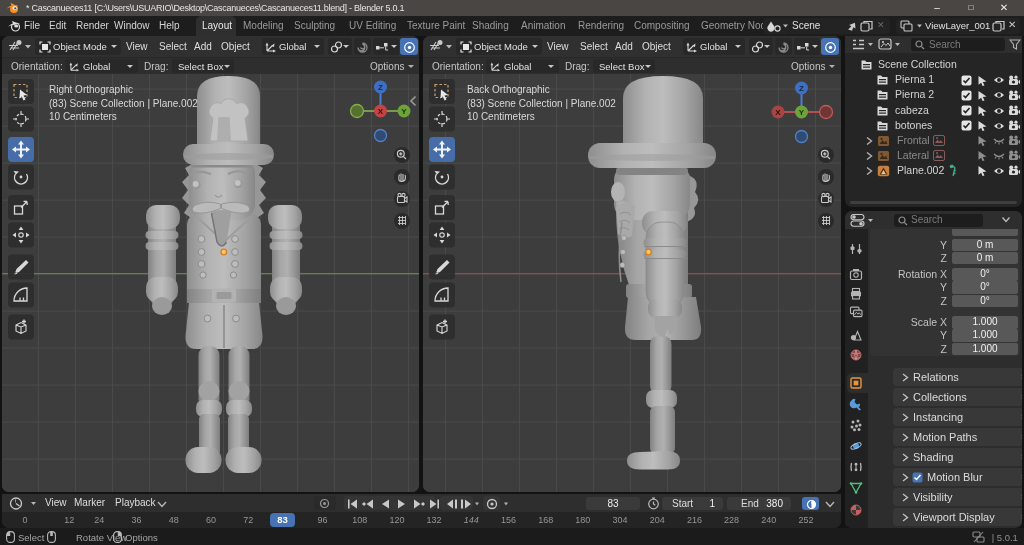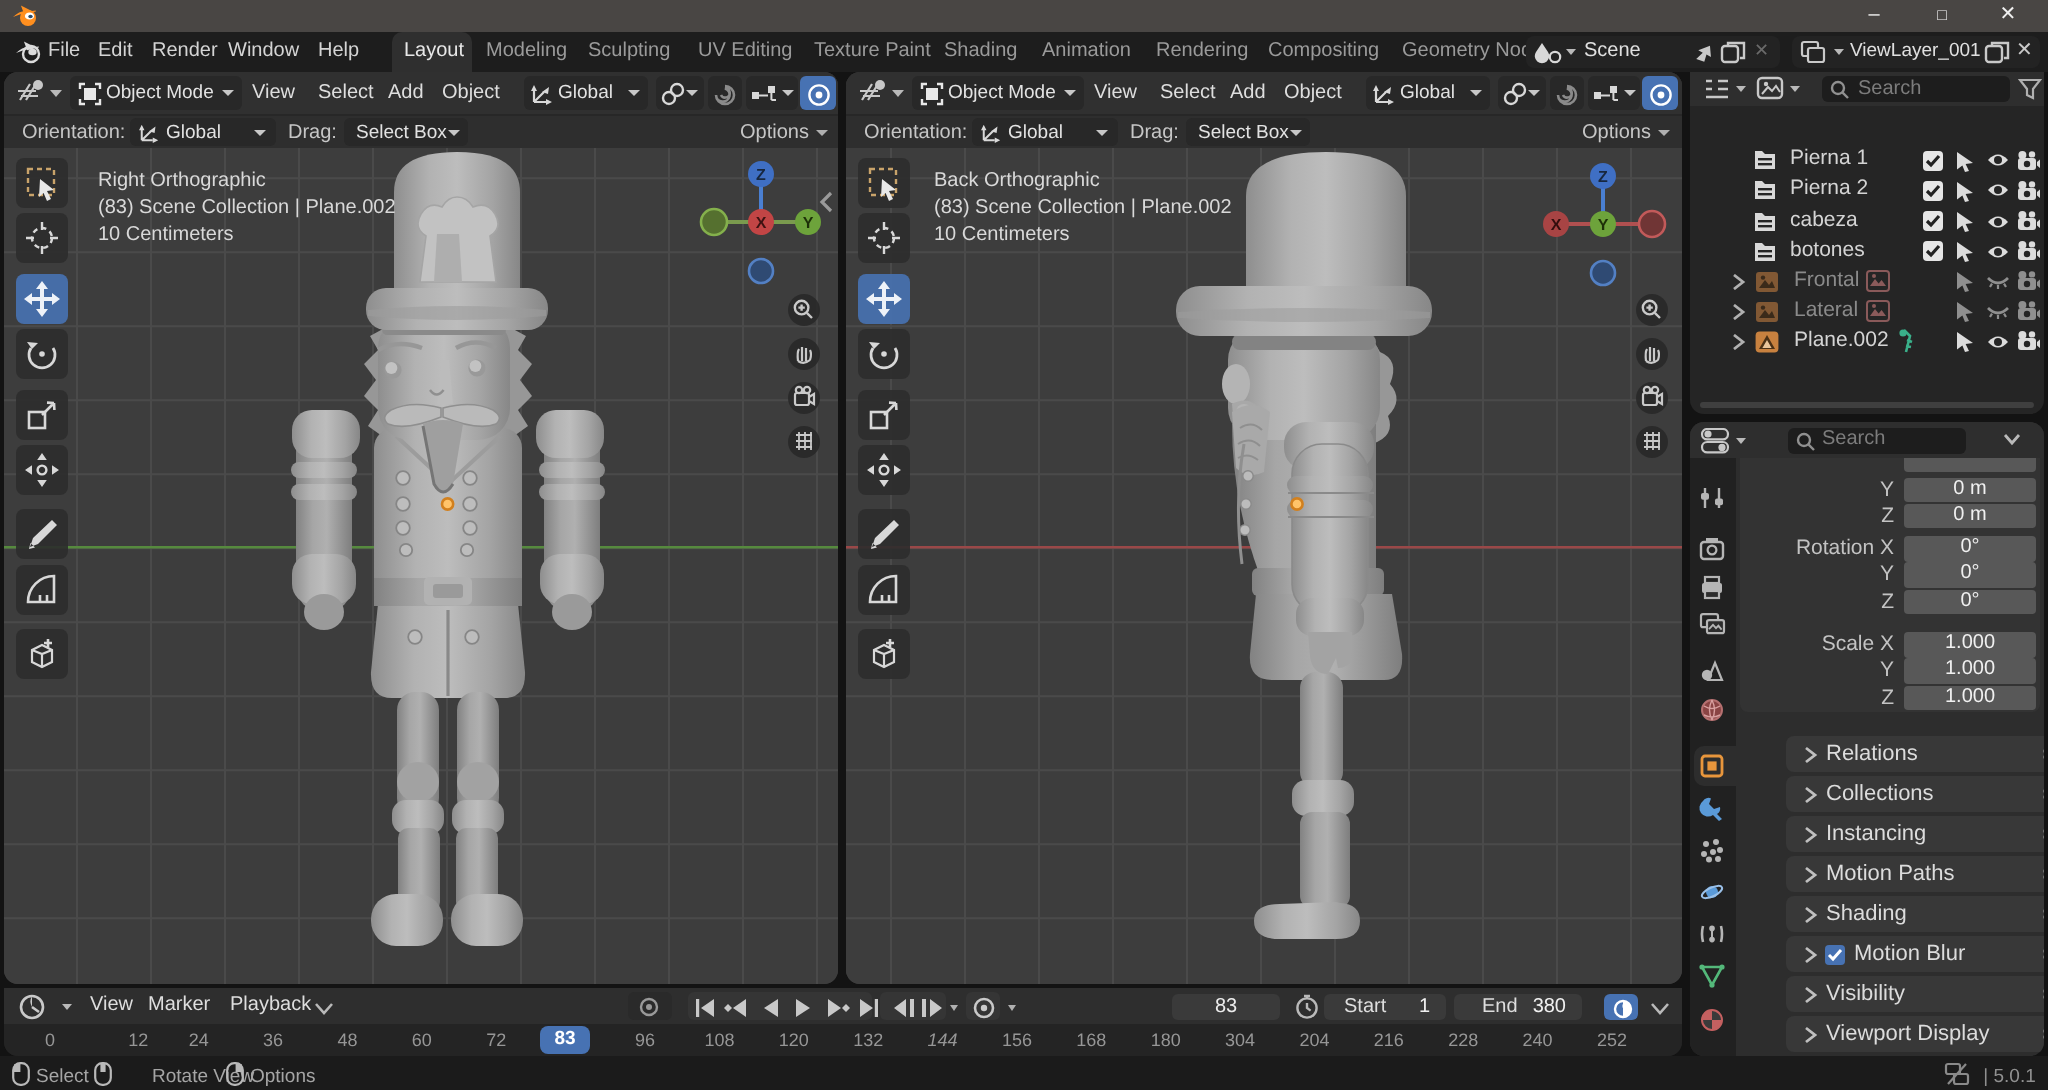--- a/index.html
+++ b/index.html
@@ -50,20 +50,21 @@
 <div id="page">
 
   <div id="titlebar" class="abs">
     <svg class="abs" style="left:6px;top:2px" width="13" height="12" viewBox="0 0 26 24">
       <path d="M10 1 L20 8 L24 8 L24 9 L12 10 Z" fill="#ff8f1f" transform="rotate(-8 13 9)"></path>
       <path d="M1 13 Q8 6 15 7 L14 9 Q8 10 1 13 Z" fill="#ff8f1f"></path>
       <circle cx="16" cy="14" r="8" fill="#ff8f1f"></circle>
       <ellipse cx="17.5" cy="12" rx="4.6" ry="3.6" fill="#fff"></ellipse>
       <ellipse cx="18.5" cy="12.5" rx="2.2" ry="1.8" fill="#2a4a6a"></ellipse>
     </svg>
+    <div id="titletext" class="abs">* Cascanueces11 [C:\Users\USUARIO\Desktop\Cascanueces\Cascanueces11.blend] - Blender 5.0.1</div>
     <div class="abs winbtn" style="left:930px;">–</div>
     <div class="abs winbtn" style="left:964px;font-size:8px;">□</div>
     <div class="abs winbtn" style="left:997px;">✕</div>
   </div>
 
   <div id="topbar" class="abs">
     <div id="layouttab" class="abs"></div>
     <svg class="abs" style="left:7px;top:4px" width="14" height="12" viewBox="0 0 26 24">
       <path d="M10 1 L20 8 L24 8 L24 9 L12 10 Z" fill="#dcdcdc" transform="rotate(-8 13 9)"></path>
       <path d="M1 13 Q8 6 15 7 L14 9 Q8 10 1 13 Z" fill="#dcdcdc"></path>
@@ -590,20 +591,28 @@
           <circle cx="4" cy="4" r="3" fill="none" stroke="#909090" stroke-width="1.2"></circle>
           <path d="M6.3 6.3 L9 9" stroke="#909090" stroke-width="1.2"></path>
         </svg>
         <span class="abs" style="left:18px;top:0.5px;color:#7c7c7c;font-size:10px;">Search</span>
       </div>
       <svg class="abs" style="left:164px;top:3px" width="12" height="11" viewBox="0 0 12 11">
           <path d="M1 1 H11 L7.5 5.5 V10 L4.5 8.5 V5.5 Z" fill="none" stroke="#b0b0b0" stroke-width="1.1"></path>
         </svg>
     </div>
     <div id="otree" class="abs" style="left:0;top:17px;width:177px;height:154px;font-size:10.5px;color:#d4d4d4;">
+      <div class="abs" style="left:0;top:4.2px;width:177px;height:15px;">
+          <svg class="abs" style="left:15px;top:2px" width="13" height="12" viewBox="0 0 13 12">
+            <path d="M1.5 3 V1.5 H5 L6.5 3 H11.5 V10.5 H1.5 Z" fill="#d8d8d8"></path>
+            <rect x="3" y="5" width="7" height="1.2" fill="#252525"></rect>
+            <rect x="3" y="7.5" width="7" height="1.2" fill="#252525"></rect>
+          </svg>
+          <span class="abs" style="left:33px;top:1px;">Scene Collection</span>
+        </div>
       <div class="abs" style="left:0;top:19.3px;width:177px;height:15px;">
           <svg class="abs" style="left:31px;top:2px" width="13" height="12" viewBox="0 0 13 12">
             <path d="M1.5 3 V1.5 H5 L6.5 3 H11.5 V10.5 H1.5 Z" fill="#d8d8d8"></path>
             <rect x="3" y="5" width="7" height="1.2" fill="#252525"></rect>
             <rect x="3" y="7.5" width="7" height="1.2" fill="#252525"></rect>
           </svg>
           <span class="abs" style="left:50px;top:1px;">Pierna 1</span>
           <svg class="abs" style="left:116px;top:2.5px" width="11" height="11" viewBox="0 0 11 11">
             <rect x="0.5" y="0.5" width="10" height="10" rx="2" fill="#e6e6e6"></rect>
             <path d="M2.5 5.5 L4.5 7.5 L8.5 3" stroke="#222" stroke-width="1.6" fill="none"></path>

